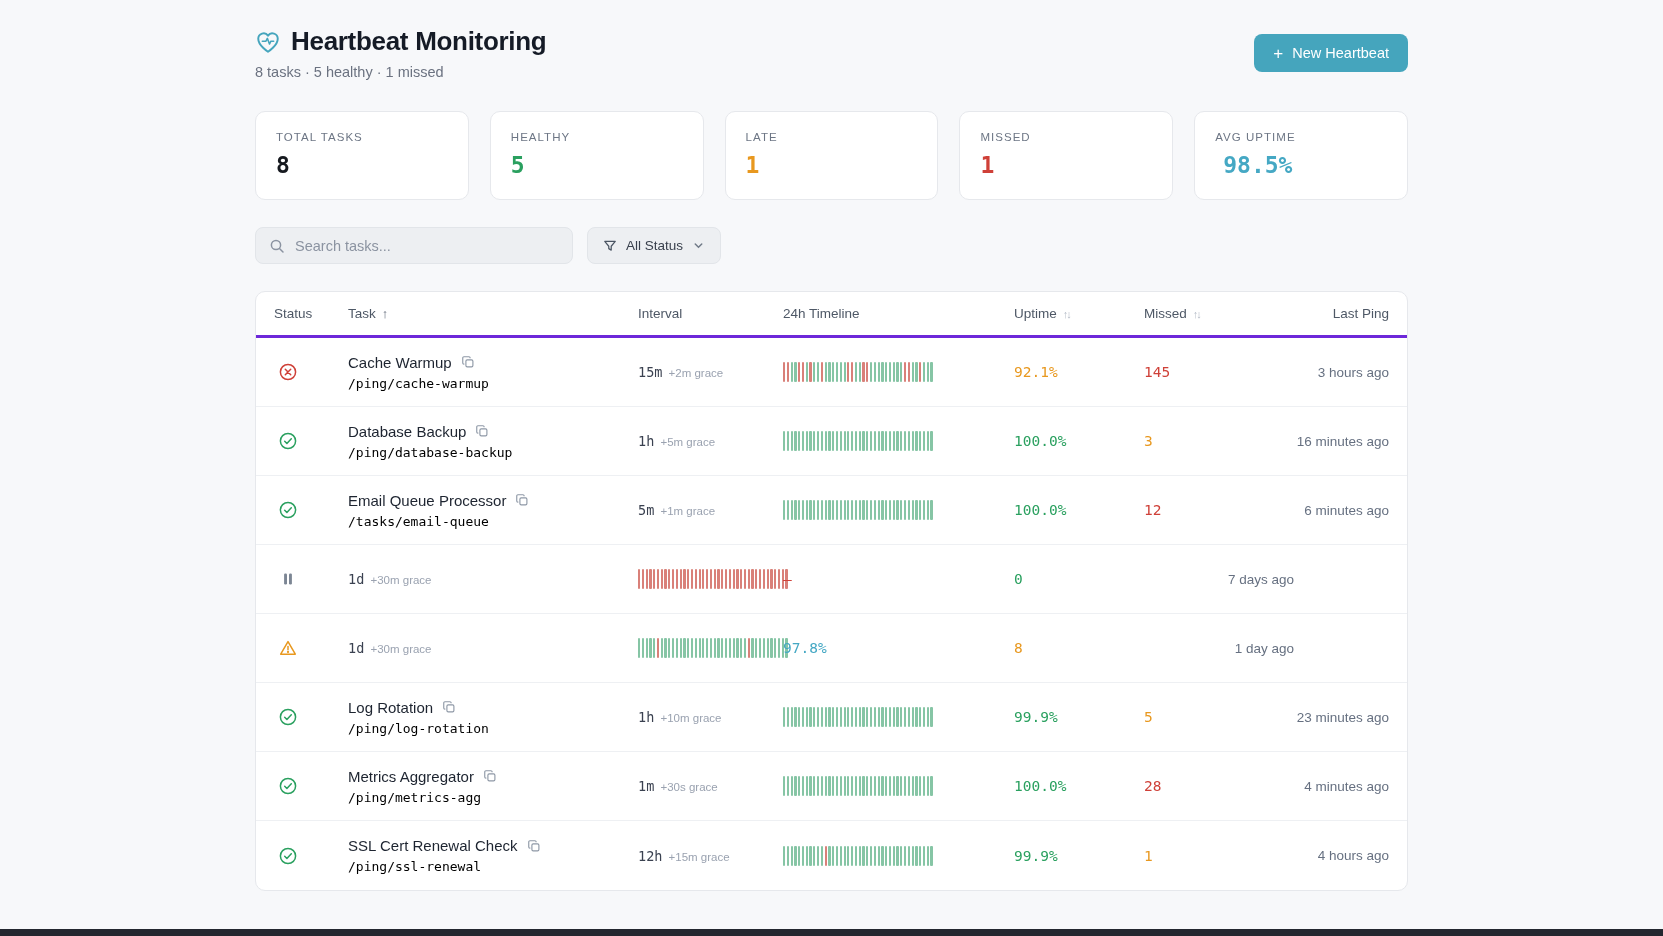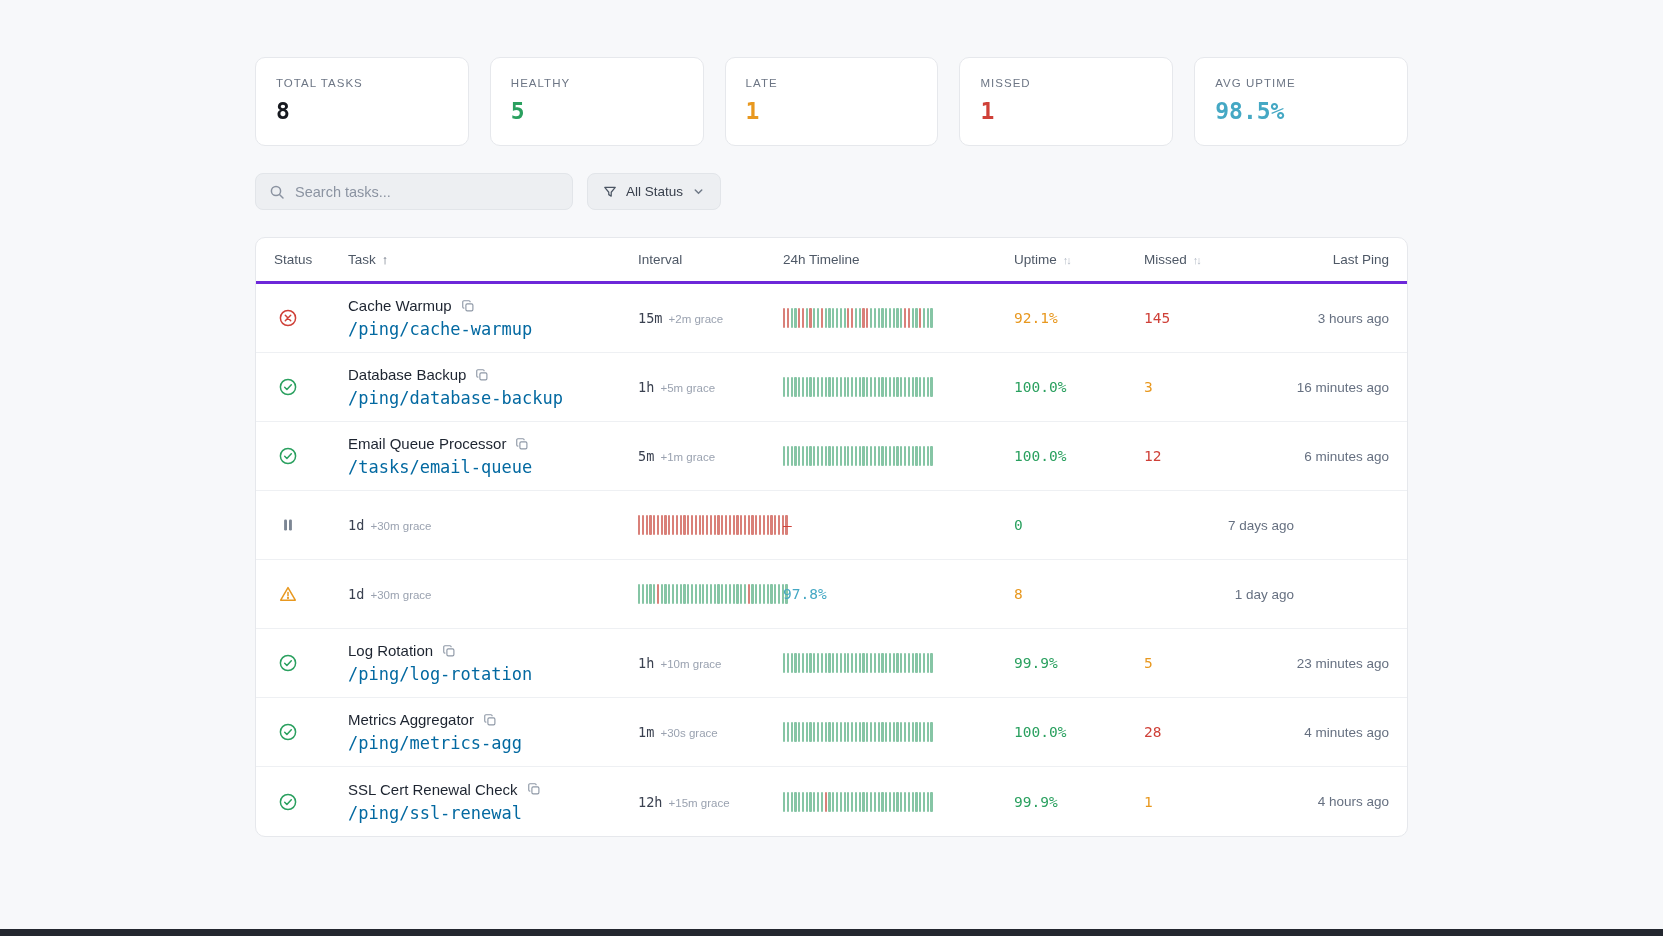--- a/index.html
+++ b/index.html
@@ -68,39 +68,57 @@
   .sort-both { color: #b4bbc6; font-size: 11px; letter-spacing: -2px; padding-right: 2px; }
   .trow { height: 69px; border-bottom: 1px solid #eef0f3; cursor: pointer; }
   .trow:last-child { border-bottom: none; }
 
   .status-cell { display: flex; padding-left: 4px; }
   .status-icon { display: inline-flex; width: 20px; height: 20px; }
 
   .task-top { display: flex; align-items: center; gap: 9px; }
   .task-name { font-size: 15px; font-weight: 500; color: #1d2430; }
   .copy-btn { display: inline-flex; color: #8e98a6; cursor: pointer; }
-  .task-path { margin-top: 5px; font-size: 17px; font-family: "DejaVu Sans Mono", monospace; color: #0369a1; }
+  .task-path { margin-top: 5px; font-size: 13px; font-family: "DejaVu Sans Mono", monospace; color: #000000; }
 
   .interval-cell { font-size: 13.5px; }
   .interval-val { font-family: "DejaVu Sans Mono", monospace; color: #3a4150; font-size: 13.5px; }
   .interval-grace { font-size: 11.5px; color: #9aa2b0; margin-left: 3px; }
 
   .timeline-cell { display: flex; align-items: center; gap: 1.6px; height: 20px; }
   .timeline-cell .bar { width: 2.2px; height: 20px; border-radius: 1px; flex: none; }
 
   .uptime-cell, .missed-cell { font-family: "DejaVu Sans Mono", monospace; font-size: 14.5px; }
   .lastping-cell { font-size: 13.5px; color: #667081; text-align: right; }
 
   .bottom-bar { position: absolute; left: 0; bottom: 0; width: 100%; height: 7px; background: #23272f; }
 </style>
 </head>
 <body>
 
 <div class="container">
 
+  <div class="page-header">
+    <div>
+      <div class="title-row">
+        <span class="heart-icon">
+          <svg width="26" height="26" viewBox="0 0 32 32" fill="none" stroke="currentColor" stroke-width="2.4" stroke-linecap="round" stroke-linejoin="round">
+            <path d="M16 28S4 20.4 4 12a6.6 6.6 0 0 1 12-3.8A6.6 6.6 0 0 1 28 12c0 8.4-12 16-12 16z"></path>
+            <polyline points="9,15 13.5,15 15.2,11.5 17.8,18.5 19.6,15 23,15" stroke-width="1.9"></polyline>
+          </svg>
+        </span>
+        <h1>Heartbeat Monitoring</h1>
+      </div>
+      <div class="subtitle">8 tasks · 5 healthy · 1 missed</div>
+    </div>
+    <button class="new-btn">
+      <span class="plus">+</span>
+      <span>New Heartbeat</span>
+    </button>
+  </div>
 
   <div class="stats-row" id="stats-row">
     <div class="stat-card">
       <div class="stat-label">TOTAL TASKS</div>
       <div class="stat-value" style="color: rgb(22, 25, 31);">8</div>
     </div>
 
     <div class="stat-card">
       <div class="stat-label">HEALTHY</div>
       <div class="stat-value" style="color: rgb(42, 160, 95);">5</div>
@@ -111,21 +129,21 @@
       <div class="stat-value" style="color: rgb(232, 152, 31);">1</div>
     </div>
 
     <div class="stat-card">
       <div class="stat-label">MISSED</div>
       <div class="stat-value" style="color: rgb(207, 64, 56);">1</div>
     </div>
 
     <div class="stat-card">
       <div class="stat-label">AVG UPTIME</div>
-      <div class="stat-value" style="color: rgb(69, 168, 196);">98.5%</div>
+      <div class="stat-value" style="color: rgb(69, 168, 196); margin-left: 8px;">98.5%</div>
     </div>
   </div>
 
   <div class="toolbar">
     <div class="search-box">
       <span style="display:inline-flex">
         <svg width="16" height="16" viewBox="0 0 16 16" fill="none" stroke="currentColor" stroke-width="1.5" stroke-linecap="round">
           <circle cx="7" cy="7" r="4.6"></circle>
             <path d="M10.5 10.5 L14 14"></path>
         </svg>

